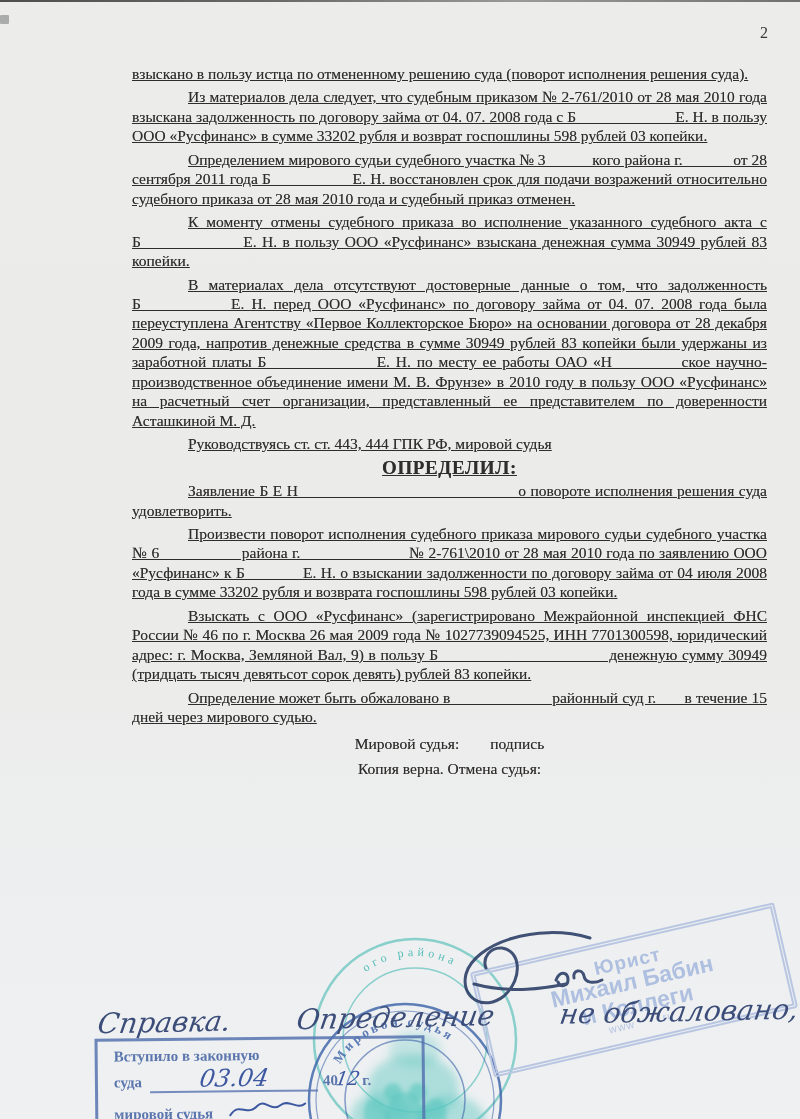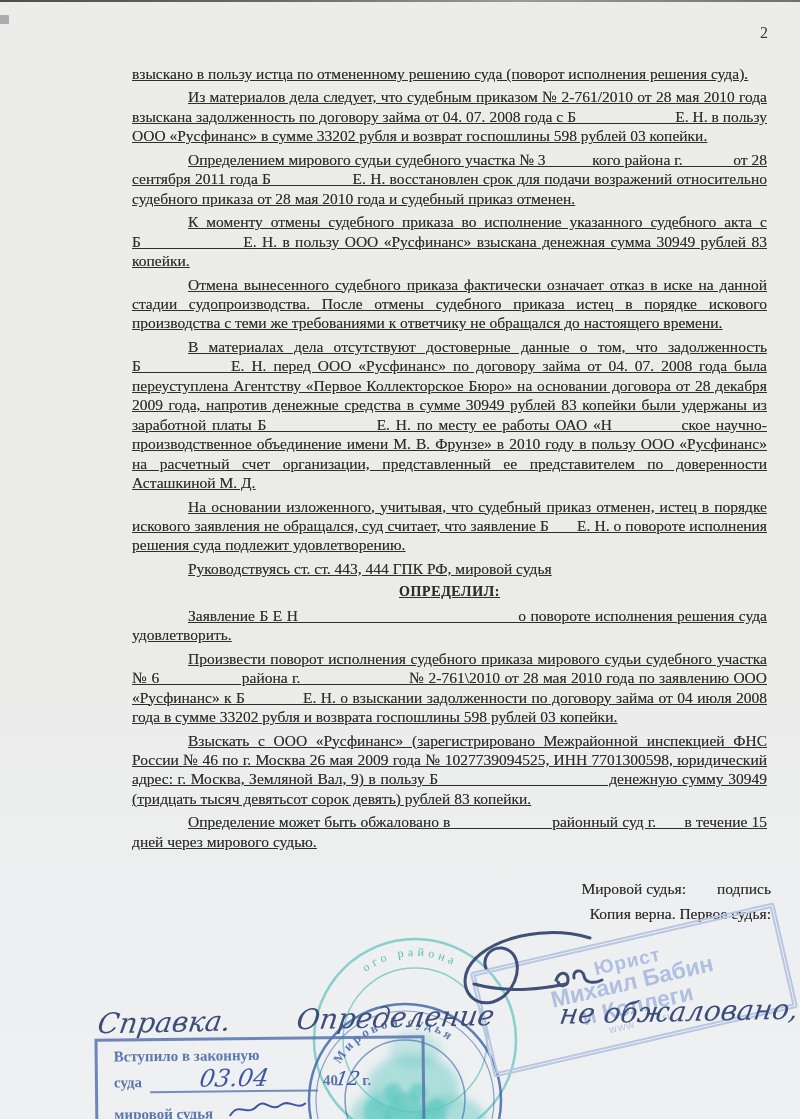--- a/index.html
+++ b/index.html
@@ -12,22 +12,22 @@
     background:linear-gradient(90deg,#4e4e4e,#6a6a6a 35%,#9a9a9a 65%,#707070);}
   .corner-mark{position:absolute;left:0;top:15px;width:9px;height:9px;background:#8f9191;opacity:.7;border-radius:1px;}
   .pagenum{position:absolute;left:760px;top:24px;font-size:16px;color:#383836;}
   .body-text{
     position:absolute;left:128px;top:60px;width:643px;z-index:1;
     font-size:15.5px;line-height:19.45px;text-align:justify;
     text-shadow:0 0 .5px rgba(40,40,40,.55);
   }
   .body-text p{margin:4px;text-decoration:underline;}
   p.ind{text-indent:56px;}
-  .ruling{text-align:center;font-weight:bold;font-size:14px;letter-spacing:.6px;margin:7px 0 11px;text-indent:0;}
-  .sigblock{margin-top:25px;line-height:25px;text-align:right;}
+  .ruling{text-align:center;font-weight:bold;font-size:19px;letter-spacing:.6px;margin:7px 0 11px;text-indent:0;}
+  .sigblock{margin-top:4px;line-height:25px;text-align:center;}
   .sigblock div{margin:0;}
 
   
   .seal-teal{position:absolute;left:295px;top:918px;z-index:2;}
   
   .seal-blue{position:absolute;left:302px;top:992px;z-index:3;}
   
   .lawyer-stamp{
     position:absolute;left:478px;top:936px;width:302px;height:98px;z-index:4;
     border:5px double #b9c6e2;border-radius:3px;transform:rotate(-13deg);
@@ -70,35 +70,33 @@
 
   <div class="topline"></div>
   <div class="corner-mark"></div>
   <div class="pagenum">2</div>
 
   <div class="body-text">
     <p>взыскано в пользу истца по отмененному решению суда (поворот исполнения решения суда).</p>
     <p class="ind">Из материалов дела следует, что судебным приказом № 2-761/2010 от 28 мая 2010 года взыскана задолженность по договору займа от 04. 07. 2008 года  с Б&nbsp;&nbsp;&nbsp;&nbsp;&nbsp;&nbsp;&nbsp;&nbsp;&nbsp;&nbsp;&nbsp;&nbsp;&nbsp;&nbsp;&nbsp;&nbsp;&nbsp;&nbsp;&nbsp;&nbsp;&nbsp;&nbsp;&nbsp;&nbsp; Е. Н. в пользу ООО «Русфинанс» в сумме 33202 рубля и возврат госпошлины 598 рублей 03 копейки.</p>
     <p class="ind">Определением мирового судьи судебного участка № 3&nbsp;&nbsp;&nbsp;&nbsp;&nbsp;&nbsp;&nbsp;&nbsp;&nbsp;&nbsp;&nbsp;&nbsp;кого района г.&nbsp;&nbsp;&nbsp;&nbsp;&nbsp;&nbsp;&nbsp;&nbsp;&nbsp;&nbsp;&nbsp;&nbsp; от 28 сентября 2011 года Б&nbsp;&nbsp;&nbsp;&nbsp;&nbsp;&nbsp;&nbsp;&nbsp;&nbsp;&nbsp;&nbsp;&nbsp;&nbsp;&nbsp;&nbsp;&nbsp;&nbsp;&nbsp; Е. Н. восстановлен срок для подачи возражений относительно судебного приказа от 28 мая 2010 года  и судебный приказ отменен.</p>
     <p class="ind">К моменту  отмены судебного приказа  во исполнение указанного судебного акта с Б&nbsp;&nbsp;&nbsp;&nbsp;&nbsp;&nbsp;&nbsp;&nbsp;&nbsp;&nbsp;&nbsp;&nbsp;&nbsp;&nbsp;&nbsp;&nbsp;&nbsp;&nbsp; Е. Н.  в пользу ООО «Русфинанс» взыскана денежная сумма 30949 рублей 83 копейки.</p>
-    <p class="ind">Отмена вынесенного судебного приказа  фактически означает  отказ в иске на данной стадии судопроизводства. После отмены судебного приказа  истец в порядке искового производства с теми же требованиями к ответчику не обращался до настоящего времени.</p>
     <p class="ind">В материалах дела отсутствуют достоверные данные о том, что задолженность Б&nbsp;&nbsp;&nbsp;&nbsp;&nbsp;&nbsp;&nbsp;&nbsp;&nbsp;&nbsp;&nbsp;&nbsp; Е. Н. перед ООО «Русфинанс» по договору займа  от 04. 07. 2008 года была переуступлена  Агентству «Первое Коллекторское Бюро» на основании договора от 28 декабря 2009 года, напротив денежные средства в сумме 30949 рублей 83 копейки были удержаны из заработной платы Б&nbsp;&nbsp;&nbsp;&nbsp;&nbsp;&nbsp;&nbsp;&nbsp;&nbsp;&nbsp;&nbsp;&nbsp;&nbsp;&nbsp;&nbsp;&nbsp;&nbsp;&nbsp; Е. Н.  по месту ее работы ОАО «Н&nbsp;&nbsp;&nbsp;&nbsp;&nbsp;&nbsp;&nbsp;&nbsp;&nbsp;&nbsp;&nbsp;&nbsp;ское научно-производственное объединение  имени М. В. Фрунзе» в 2010 году в пользу ООО «Русфинанс» на расчетный счет организации, представленный ее представителем по доверенности Асташкиной М. Д.</p>
-    <p class="ind">На основании изложенного, учитывая, что судебный приказ отменен, истец в порядке искового заявления не обращался, суд считает, что заявление Б&nbsp;&nbsp;&nbsp;&nbsp;&nbsp;&nbsp; Е. Н. о повороте исполнения  решения суда  подлежит удовлетворению.</p>
     <p class="ind">Руководствуясь ст. ст. 443, 444 ГПК РФ, мировой судья</p>
 
     <p class="ruling">ОПРЕДЕЛИЛ:</p>
 
     <p class="ind">Заявление Б Е Н&nbsp;&nbsp;&nbsp;&nbsp;&nbsp;&nbsp;&nbsp;&nbsp;&nbsp;&nbsp;&nbsp;&nbsp;&nbsp;&nbsp;&nbsp;&nbsp;&nbsp;&nbsp;&nbsp;&nbsp;&nbsp;&nbsp;&nbsp;&nbsp;&nbsp;&nbsp;&nbsp;&nbsp;&nbsp;&nbsp;&nbsp;&nbsp;&nbsp;&nbsp;&nbsp;&nbsp;&nbsp;&nbsp;&nbsp;&nbsp;&nbsp;&nbsp;&nbsp;&nbsp;&nbsp;&nbsp;&nbsp;&nbsp; о повороте исполнения  решения суда удовлетворить.</p>
     <p class="ind">Произвести поворот   исполнения судебного приказа мирового судьи судебного участка № 6&nbsp;&nbsp;&nbsp;&nbsp;&nbsp;&nbsp;&nbsp;&nbsp;&nbsp;&nbsp;&nbsp;&nbsp;&nbsp;&nbsp;&nbsp;&nbsp;&nbsp;&nbsp; района г.&nbsp;&nbsp;&nbsp;&nbsp;&nbsp;&nbsp;&nbsp;&nbsp;&nbsp;&nbsp;&nbsp;&nbsp;&nbsp;&nbsp;&nbsp;&nbsp;&nbsp;&nbsp;&nbsp;&nbsp;&nbsp;&nbsp;&nbsp;&nbsp; № 2-761\2010 от 28 мая 2010 года  по заявлению ООО «Русфинанс» к Б&nbsp;&nbsp;&nbsp;&nbsp;&nbsp;&nbsp;&nbsp;&nbsp;&nbsp;&nbsp;&nbsp;&nbsp; Е. Н. о взыскании задолженности по договору займа от 04 июля 2008 года в сумме 33202 рубля  и возврата госпошлины 598 рублей 03 копейки.</p>
     <p class="ind">Взыскать с ООО «Русфинанс» (зарегистрировано Межрайонной инспекцией ФНС России № 46 по г. Москва 26 мая 2009 года № 1027739094525,  ИНН 7701300598, юридический адрес: г. Москва, Земляной Вал, 9) в пользу Б&nbsp;&nbsp;&nbsp;&nbsp;&nbsp;&nbsp;&nbsp;&nbsp;&nbsp;&nbsp;&nbsp;&nbsp;&nbsp;&nbsp;&nbsp;&nbsp;&nbsp;&nbsp;&nbsp;&nbsp;&nbsp;&nbsp;&nbsp;&nbsp;&nbsp;&nbsp;&nbsp;&nbsp;&nbsp;&nbsp;&nbsp;&nbsp;&nbsp;&nbsp;&nbsp;&nbsp; денежную сумму 30949 (тридцать тысяч девятьсот сорок девять) рублей 83 копейки.</p>
     <p class="ind">Определение может быть обжаловано в&nbsp;&nbsp;&nbsp;&nbsp;&nbsp;&nbsp;&nbsp;&nbsp;&nbsp;&nbsp;&nbsp;&nbsp;&nbsp;&nbsp;&nbsp;&nbsp;&nbsp;&nbsp;&nbsp;&nbsp;&nbsp;&nbsp;&nbsp;&nbsp; районный суд г.&nbsp;&nbsp;&nbsp;&nbsp;&nbsp;&nbsp; в течение 15 дней через мирового судью.</p>
 
     <div class="sigblock">
       <div>Мировой судья:&nbsp;&nbsp;&nbsp;&nbsp;&nbsp;&nbsp;&nbsp;&nbsp;подпись</div>
-      <div>Копия верна. Первое судья:</div>
+      <div>Копия верна. Отмена судья:</div>
     </div>
   </div>
 
   <svg class="seal-teal" width="240" height="240" viewBox="0 0 240 240">
     <defs>
       <filter id="b4" x="-40%" y="-40%" width="180%" height="180%">
           <feGaussianBlur stdDeviation="4"></feGaussianBlur>
         </filter>
       <filter id="b3" x="-40%" y="-40%" width="180%" height="180%">
           <feGaussianBlur stdDeviation="2.2"></feGaussianBlur>

